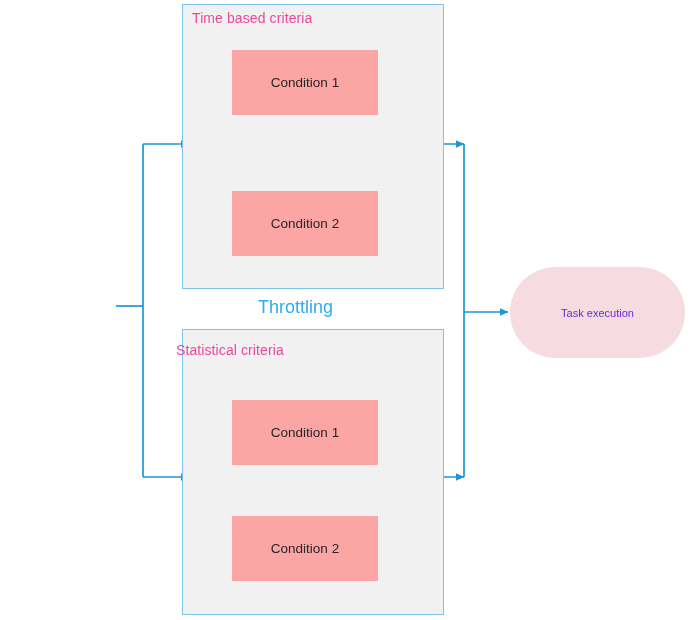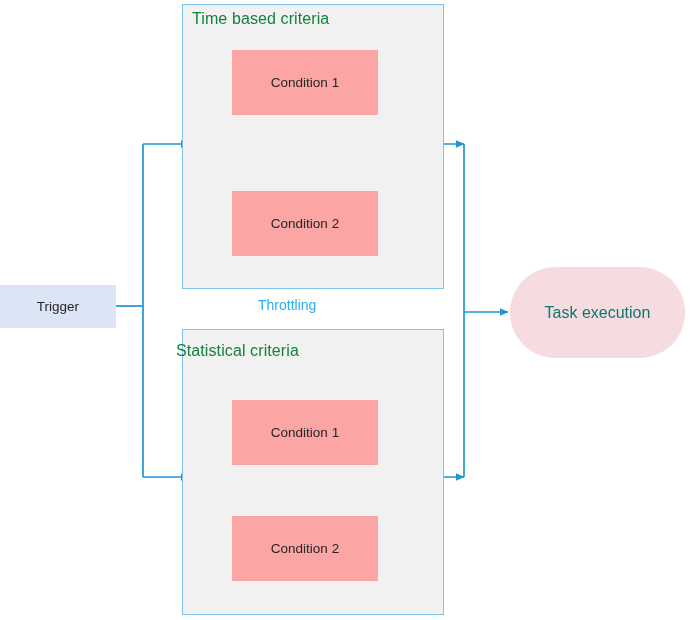--- a/index.html
+++ b/index.html
@@ -16,22 +16,22 @@
 
   
   .group-box{
     position:absolute;
     background:#f1f1f1;
     border:1.6px solid #7fc3ea;
     box-sizing:border-box;
   }
   .group-title{
     position:absolute;
-    font-size:16px;
-    color:#15803d;
+    font-size:14px;
+    color:#ec4899;
     letter-spacing:.1px;
     white-space:nowrap;
   }
   .cond-box{
     position:absolute;
     background:#fca5a5;
     box-sizing:border-box;
     display:flex;align-items:center;justify-content:center;
     font-size:13.5px;
     color:#262626;
@@ -43,26 +43,26 @@
     display:flex;align-items:center;justify-content:center;
     font-size:13.5px;
     color:#262626;
   }
   .task-box{
     position:absolute;
     background:#f6dce1;
     border-radius:58px;
     box-sizing:border-box;
     display:flex;align-items:center;justify-content:center;
-    font-size:16px;
-    color:#0f766e;
+    font-size:11px;
+    color:#6d28d9;
   }
   .throttling-label{
     position:absolute;
-    font-size:14px;
+    font-size:18px;
     color:#2badf0;
     white-space:nowrap;
   }
 </style>
 </head>
 <body>
 
 <div id="canvas">
 
   <svg id="wires" viewBox="0 0 690 620" xmlns="http://www.w3.org/2000/svg">
@@ -99,23 +99,20 @@
       <path d="M378,432 L421,432" stroke="#56b4e2"></path>
       <path d="M378,548 L421,548" stroke="#56b4e2"></path>
       <path d="M421,432 L421,548" stroke="#56b4e2"></path>
       <path d="M421,477 L464,477" marker-end="url(#arw)"></path>
 
       <path d="M464,144 L464,477"></path>
       <path d="M464,312 L508,312" marker-end="url(#arw)"></path>
     </g>
   </svg>
 
-  <div class="trigger-box" style="left:0px;top:285px;width:116px;height:43px;">
-    <span>Trigger</span>
-  </div>
 
   <div class="group-box" style="left:182px;top:4px;width:262px;height:285px;"></div>
   <div class="group-title" style="left:192px;top:10px;">Time based criteria</div>
 
   <div class="cond-box" style="left:232px;top:50px;width:146px;height:65px;">
     <span>Condition 1</span>
   </div>
   <div class="cond-box" style="left:232px;top:191px;width:146px;height:65px;">
     <span>Condition 2</span>
   </div>

